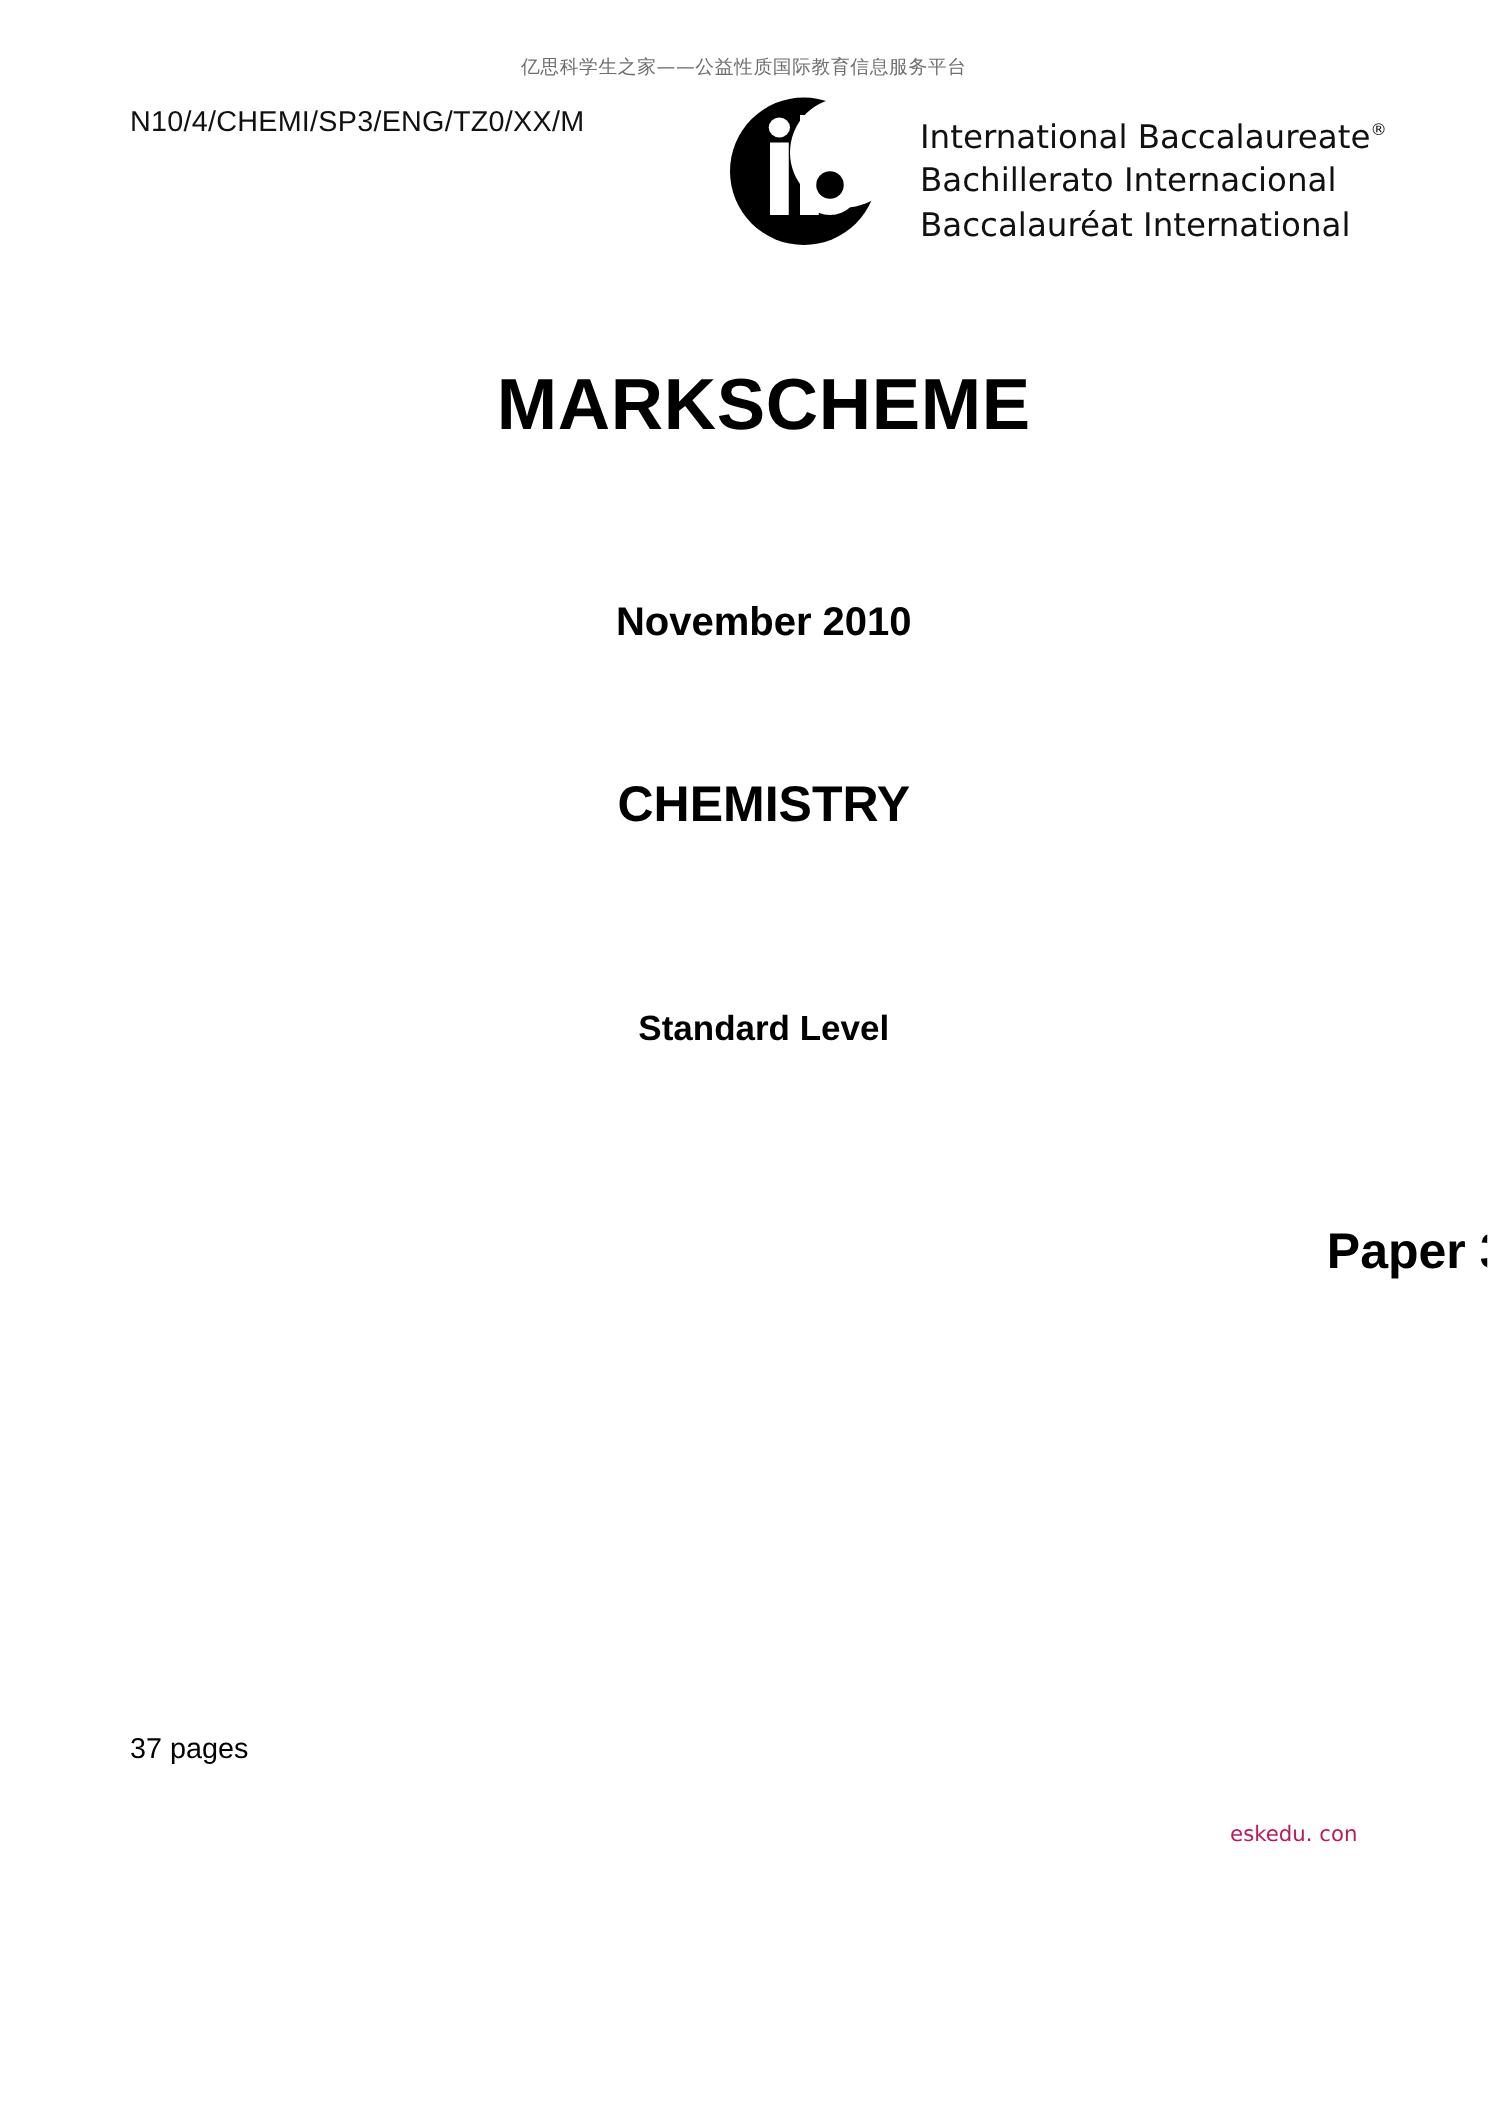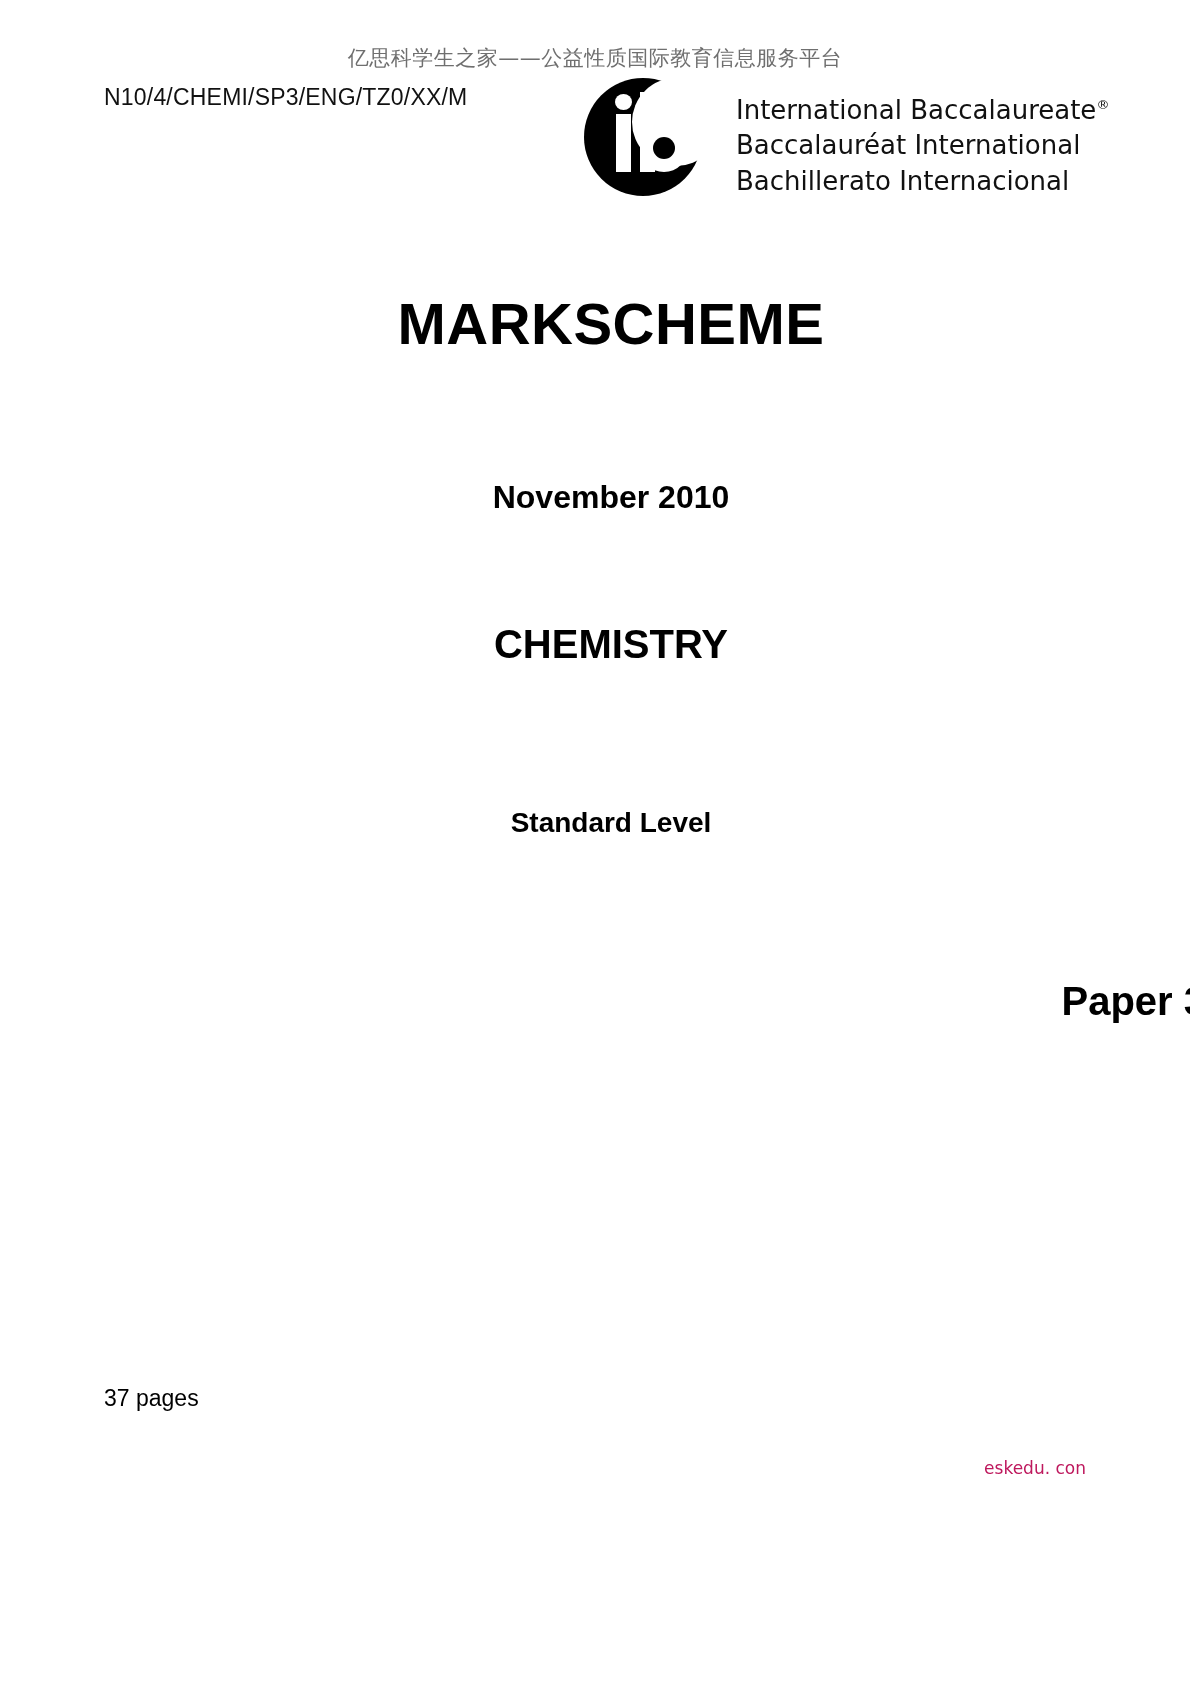--- a/index.html
+++ b/index.html
@@ -20,21 +20,21 @@
   }
 
   
   .cn-banner {
     position: absolute;
     top: 44px;
     left: 0;
     width: 1190px;
     text-align: center;
     font-family: "DejaVu Sans", sans-serif;
-    font-size: 21px;
+    font-size: 15px;
     color: #6f6f6f;
     letter-spacing: 0.5px;
     white-space: nowrap;
   }
 
   
   .exam-code {
     position: absolute;
     top: 84px;
     left: 104px;
@@ -203,22 +203,22 @@
       <div class="stem-i"></div>
       <div class="dot-i"></div>
       <div class="stem-b"></div>
       <div class="bowl-b"></div>
       <div class="bowl-b-inner"></div>
     </div>
     <div class="ib-words">
       <div>
         <span>International Baccalaureate</span><span class="sup">®</span>
       </div>
+      <div>Bachillerato Internacional</div>
       <div>Baccalauréat International</div>
-      <div>Bachillerato Internacional</div>
     </div>
   </div>
 
   <div class="titles">
     <div class="t-markscheme">MARKSCHEME</div>
     <div class="t-date">November 2010</div>
     <div class="t-subject">CHEMISTRY</div>
     <div class="t-level">Standard Level</div>
     <div class="t-paper">Paper 3</div>
   </div>

